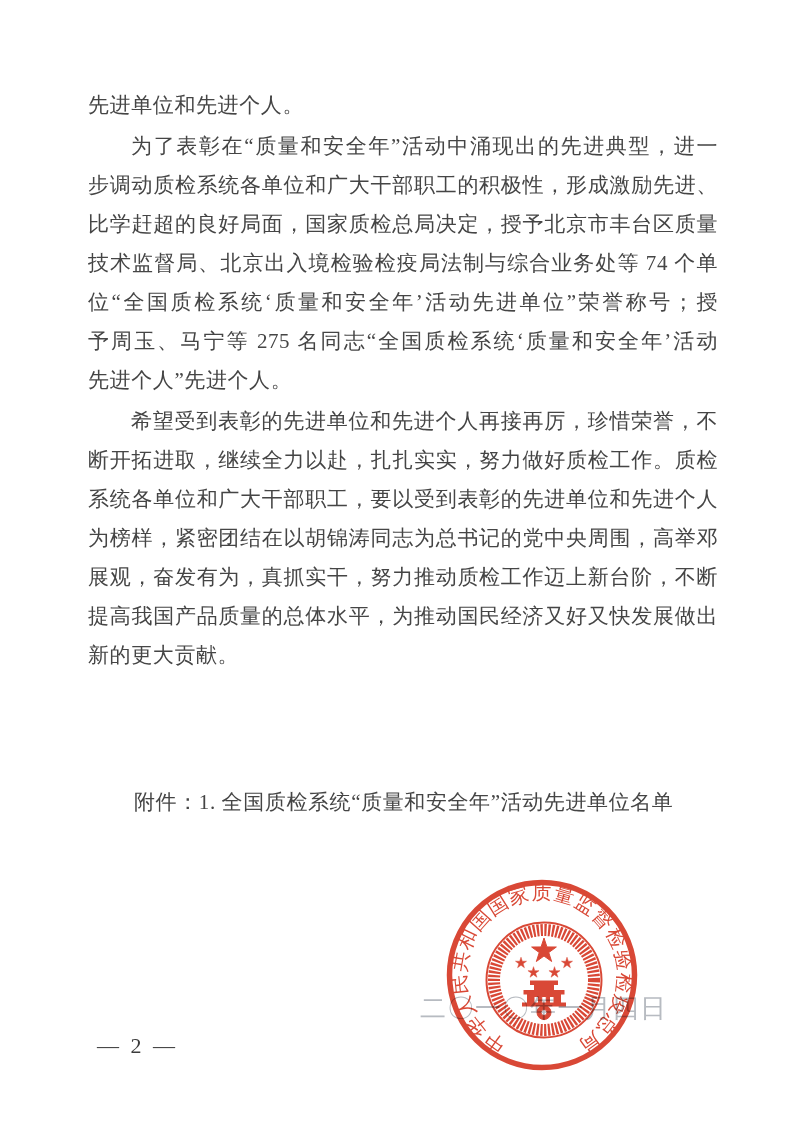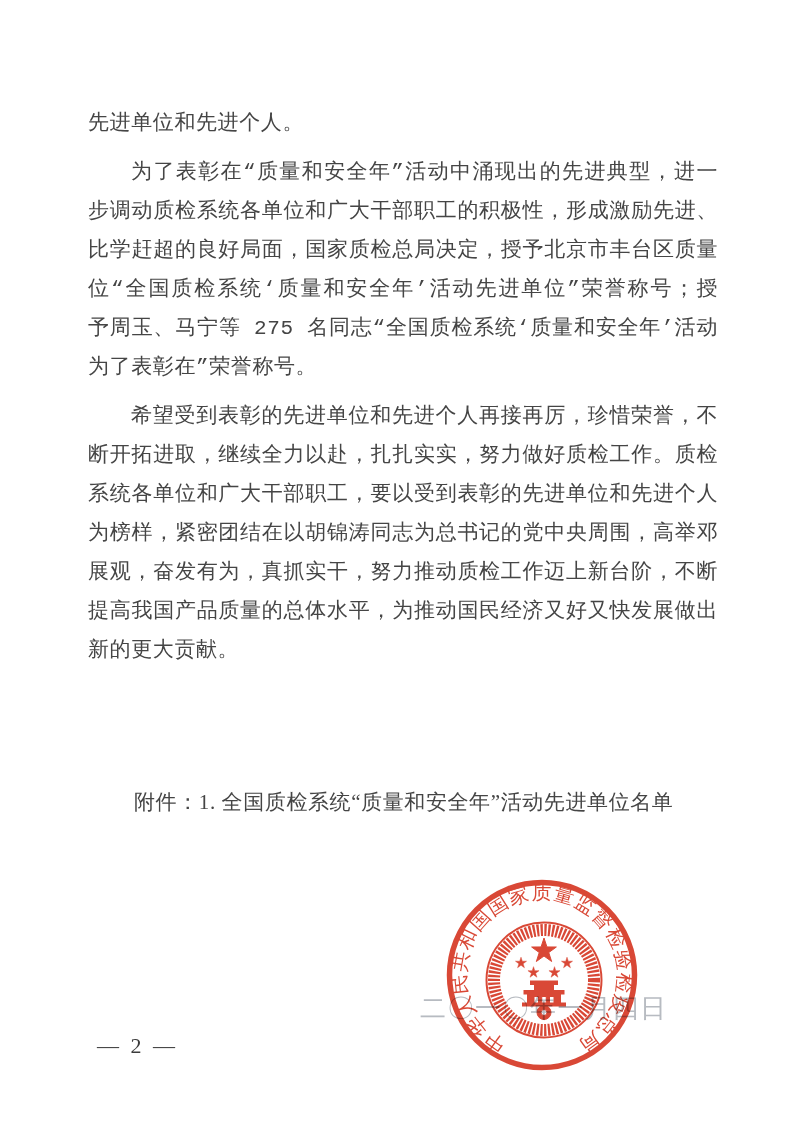--- a/index.html
+++ b/index.html
@@ -2,23 +2,23 @@
 <html><head>
 <meta charset="utf-8">
 <style>
   html,body{margin:0;padding:0;background:#888;}
   .page{
     position:relative;width:802px;height:1134px;background:#ffffff;
     margin:0 auto;overflow:hidden;
     font-family:"Liberation Serif","DejaVu Serif",serif;
   }
   
-  .content{position:absolute;left:88px;top:104px;width:630px;font-family:Liberation Mono, monospace;}
+  .content{position:absolute;left:88px;top:86px;width:630px;}
   .para{margin:0;}
-  .para + .para{margin-top:10px;}
+  .para + .para{margin-top:2px;}
   .line{
     height:39px;line-height:39px;font-size:21px;letter-spacing:0.6px;
     color:#454545;text-align:justify;text-align-last:justify;
     text-justify:inter-character;overflow:hidden;
   }
   .line.end{text-align:left;text-align-last:left;}
   .line.indent{text-indent:43px;}
   
   .attachments{position:absolute;left:91px;top:781px;width:640px;}
   .att-line{height:42px;line-height:42px;font-size:21px;letter-spacing:0.6px;color:#454545;}
@@ -47,23 +47,24 @@
 <div class="page">
 
   <div class="content">
     <div class="para">
       <div class="line end">先进单位和先进个人。</div>
     </div>
     <div class="para">
       <div class="line indent">为了表彰在“质量和安全年”活动中涌现出的先进典型，进一</div>
       <div class="line">步调动质检系统各单位和广大干部职工的积极性，形成激励先进、</div>
       <div class="line">比学赶超的良好局面，国家质检总局决定，授予北京市丰台区质量</div>
+      <div class="line">技术监督局、北京出入境检验检疫局法制与综合业务处等 74 个单</div>
       <div class="line">位“全国质检系统‘质量和安全年’活动先进单位”荣誉称号；授</div>
       <div class="line">予周玉、马宁等 275 名同志“全国质检系统‘质量和安全年’活动</div>
-      <div class="line end">为了表彰在”荣誉称号。</div>
+      <div class="line end">先进个人”先进个人。</div>
     </div>
     <div class="para">
       <div class="line indent">希望受到表彰的先进单位和先进个人再接再厉，珍惜荣誉，不</div>
       <div class="line">断开拓进取，继续全力以赴，扎扎实实，努力做好质检工作。质检</div>
       <div class="line">系统各单位和广大干部职工，要以受到表彰的先进单位和先进个人</div>
       <div class="line">为榜样，紧密团结在以胡锦涛同志为总书记的党中央周围，高举邓</div>
       <div class="line">展观，奋发有为，真抓实干，努力推动质检工作迈上新台阶，不断</div>
       <div class="line">提高我国产品质量的总体水平，为推动国民经济又好又快发展做出</div>
       <div class="line end">新的更大贡献。</div>
     </div>

